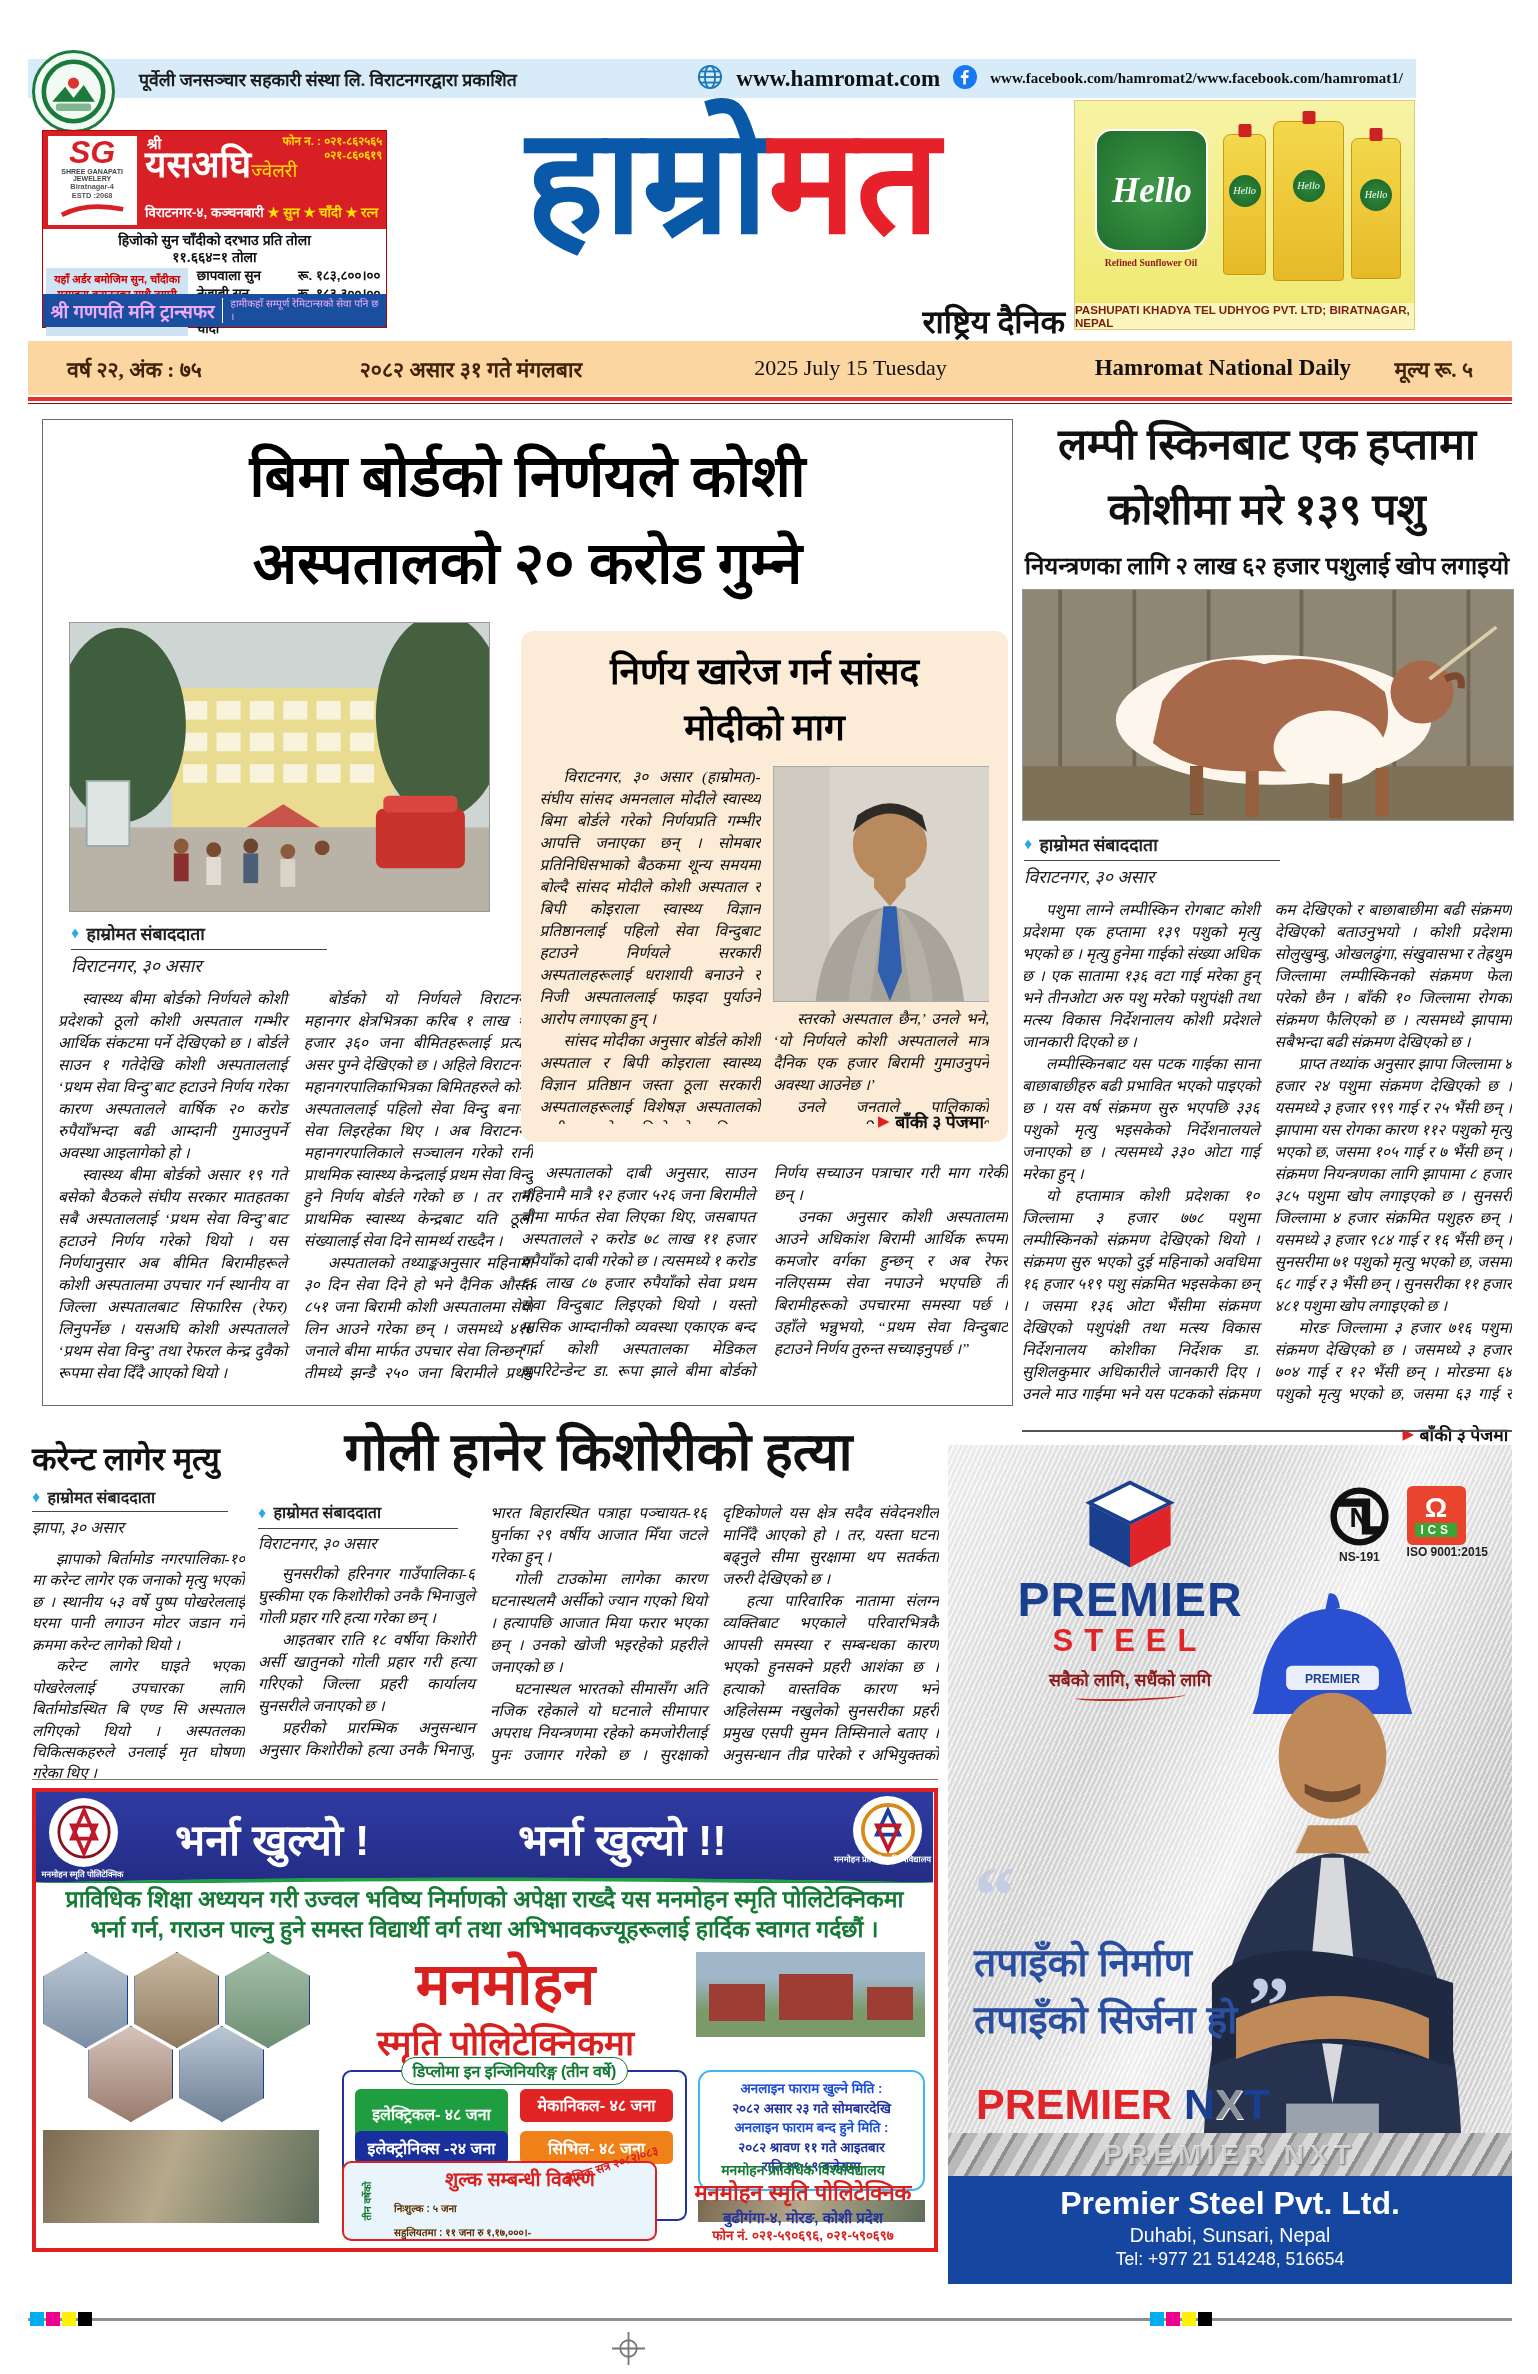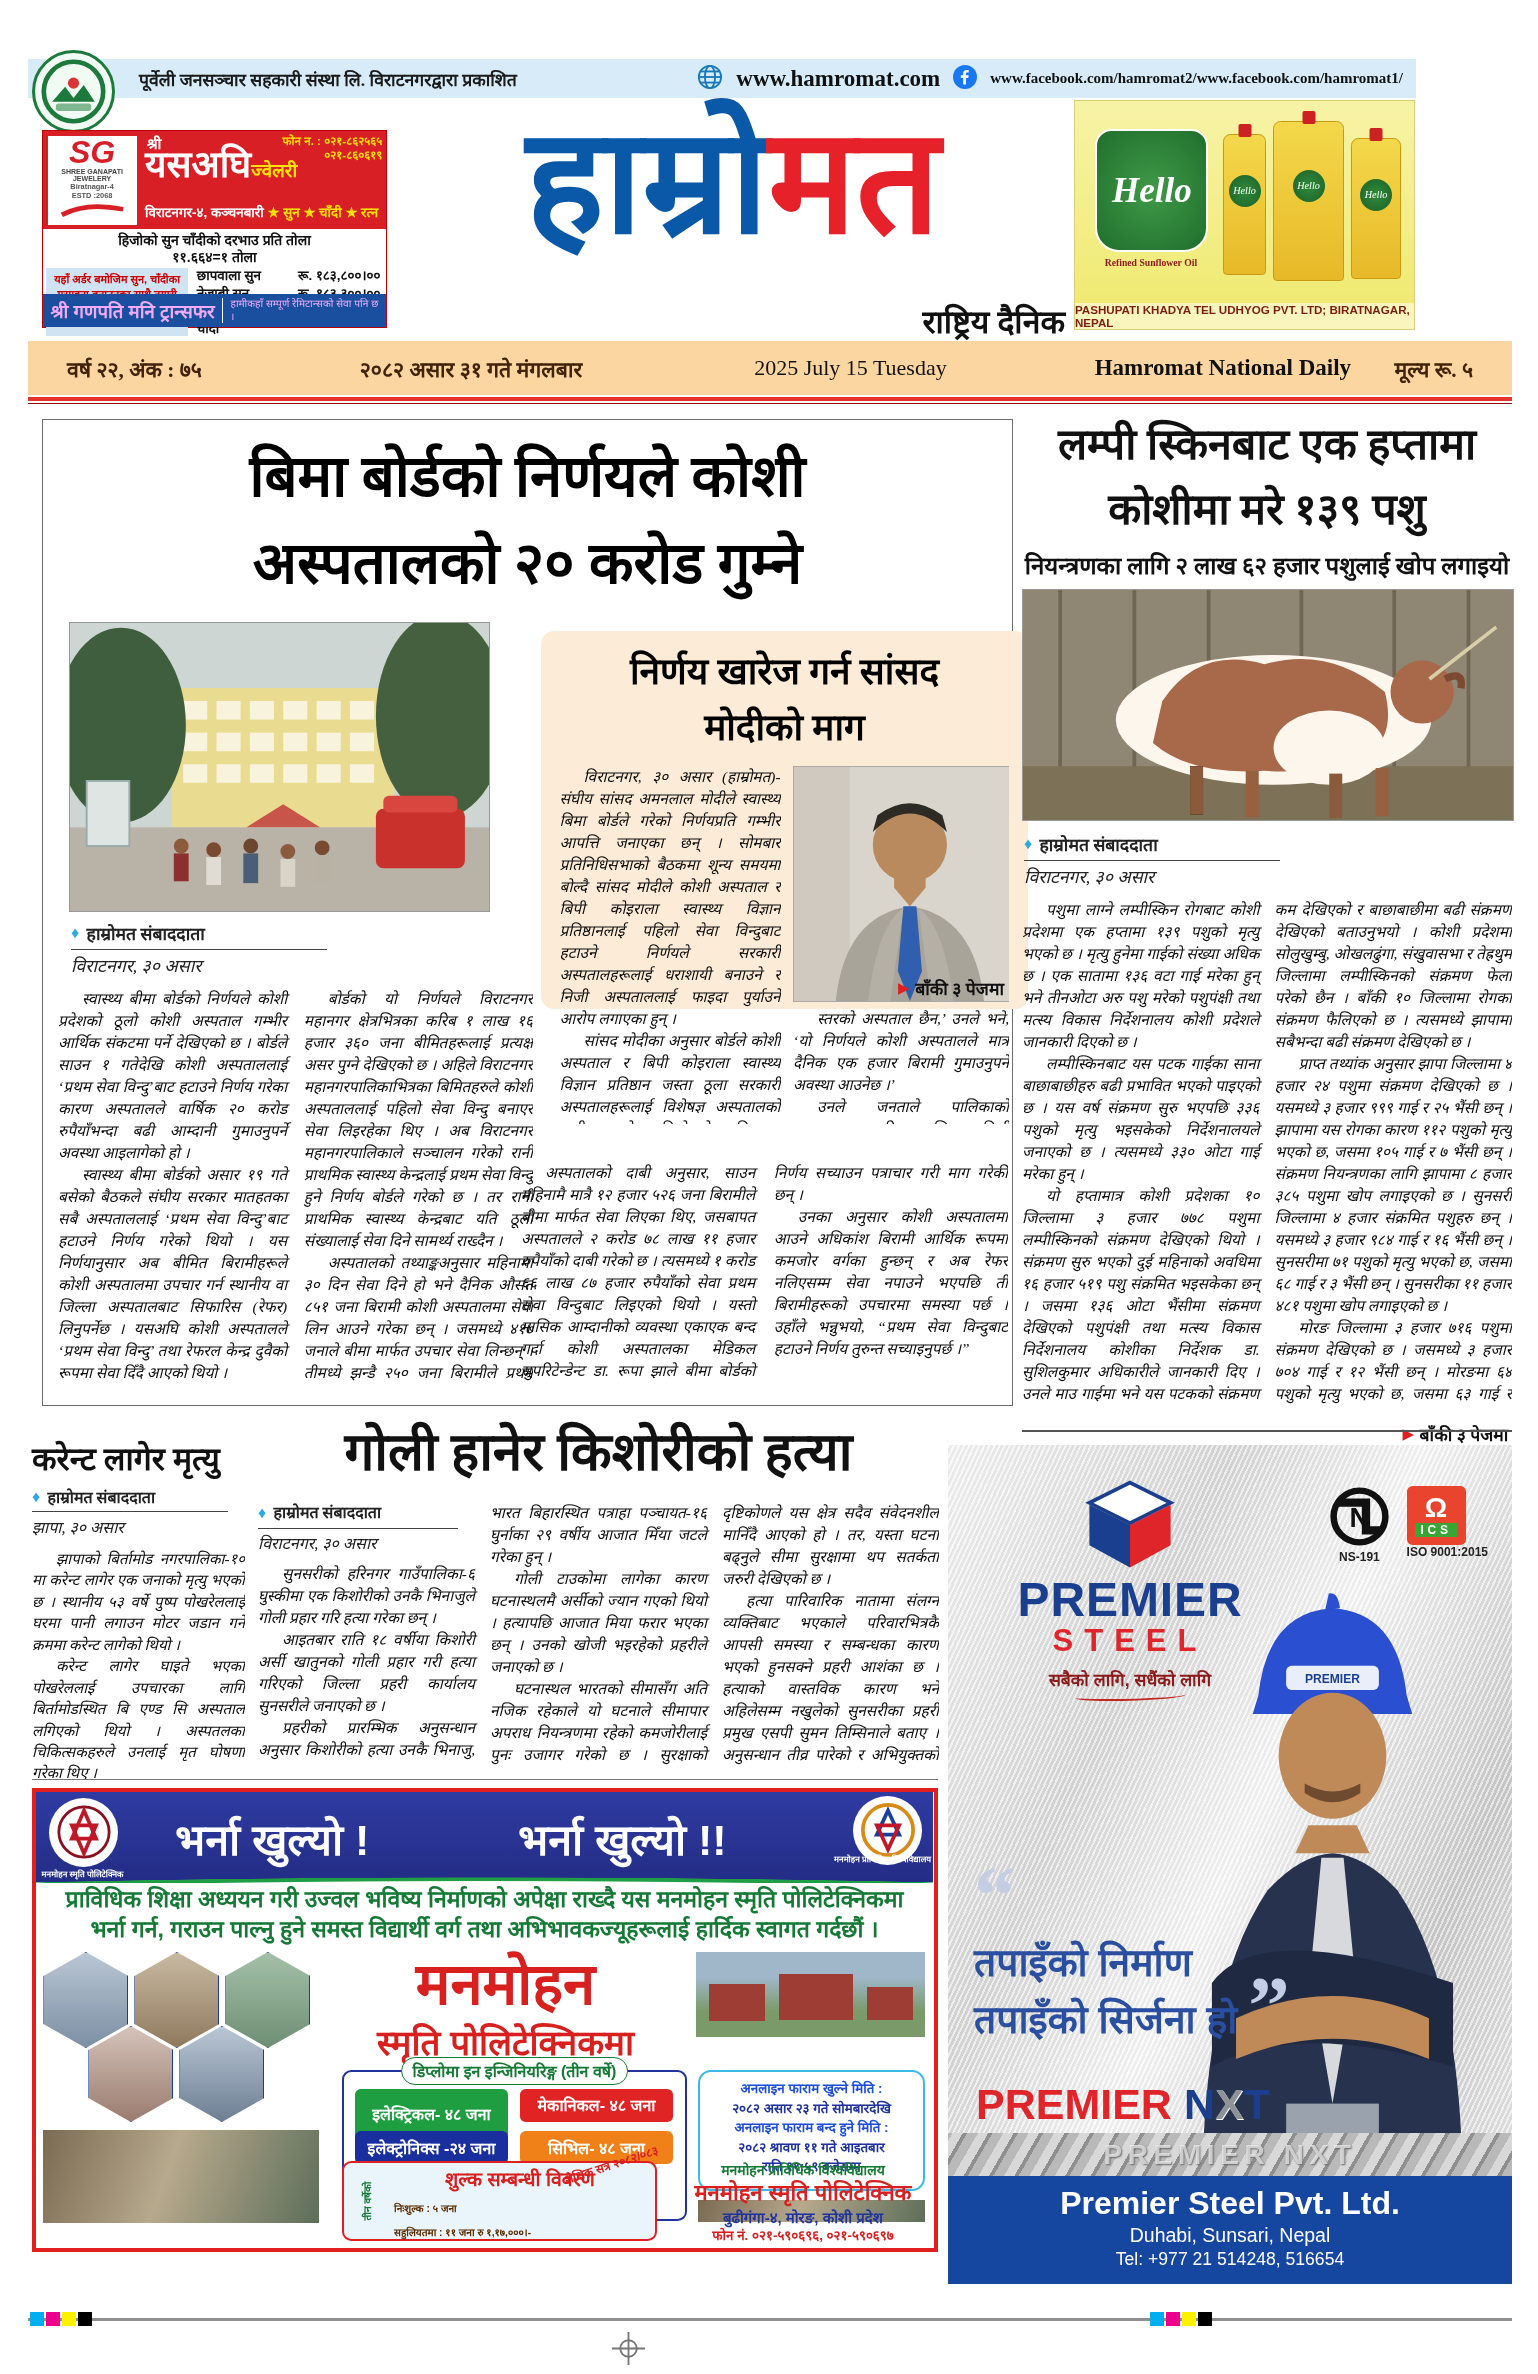--- a/index.html
+++ b/index.html
@@ -16,21 +16,21 @@
              border:3.7px solid #1c7a3c;box-sizing:border-box;display:flex;align-items:center;justify-content:center;}
   
   .jwl{left:42px;top:130px;width:345px;height:198px;border:1.9px solid #b00;box-sizing:border-box;font-family:"Liberation Sans",sans-serif;}
   .jwl-head{position:relative;height:98px;background:#d81f26;color:#fff;}
   .jwl-white{position:absolute;left:4.6px;top:4.6px;width:89px;height:89px;background:#fff;color:#333;text-align:center;}
   .jwl-mono{font-size:32px;font-weight:bold;color:#d81f26;font-style:italic;line-height:1.0;}
   .jwl-ename{font-size:7px;font-weight:bold;color:#444;}
   .jwl-sub{font-size:7.4px;color:#555;font-weight:bold;}
   .jwl-title-sm{position:absolute;left:104px;top:1.9px;font-size:15px;font-weight:bold;}
   .jwl-title{position:absolute;left:102px;top:15px;font-size:37px;font-weight:bold;line-height:1.05;}
-  .jwl-title-tail{font-size:18.6px;color:#ffe200;font-weight:bold;}
+  .jwl-title-tail{font-size:18.6px;color:#ffe200;font-weight:normal;}
   .jwl-phone{position:absolute;right:3.7px;top:2.8px;text-align:right;font-size:11.6px;color:#ffe200;font-weight:bold;line-height:1.25;}
   .jwl-loc{position:absolute;left:102px;top:72px;font-size:13.4px;font-weight:bold;}
   .jwl-loc .y{color:#ffe200;}
   .jwl-rate-title{text-align:center;font-size:14px;font-weight:bold;padding-top:2.8px;line-height:1.2;}
   .jwl-mid{display:flex;}
   .jwl-note{width:137px;background:#cfe3f2;margin:2.8px;color:#c00;font-size:11px;font-weight:bold;text-align:center;padding:3.7px 2.8px;line-height:1.35;}
   .jwl-rates{flex:1;font-size:13.4px;font-weight:bold;padding:1.9px 5.6px;}
   .jwl-rates .row{display:flex;justify-content:space-between;line-height:1.3;}
   .jwl-foot{position:absolute;left:0;bottom:0;width:100%;height:33px;background:#1a4fa0;color:#f0abfc;display:flex;align-items:center;box-sizing:border-box;padding:0 7.4px;}
   .jwl-foot .big{font-size:18.6px;font-weight:bold;white-space:nowrap;}
@@ -64,21 +64,21 @@
   .lead-photo{position:absolute;left:26px;top:202px;width:419px;height:288px;overflow:hidden;border:0.9px solid #999;}
   .byline{display:flex;align-items:center;gap:7.4px;font-size:17.6px;font-weight:bold;color:#222;}
   .byline .dia{color:#29abe2;font-size:16px;}
   .byline-rule{height:0.9px;background:#444;margin:3.7px 0 3.7px 0;width:92%;}
   .dateline{font-style:italic;font-size:17.6px;color:#222;}
   .lead-byline{position:absolute;left:28px;top:501px;width:278px;}
   .npcols{text-align:justify;font-size:15.4px;line-height:1.43;color:#0d0d0d;}
   .npcols p{margin:0;text-indent:24px;font-style:italic;}
   .lead-cols{position:absolute;left:15px;top:568px;width:475px;height:404px;column-count:2;column-gap:16.7px;overflow:hidden;}
   
-  .modibox{position:absolute;left:478px;top:211px;width:487px;height:378px;background:#fcecd7;border-radius:13px;margin-left:20px;}
+  .modibox{position:absolute;left:478px;top:211px;width:487px;height:511px;background:#fcecd7;border-radius:13px;}
   .modi-head{position:absolute;left:0;top:13px;width:100%;text-align:center;font-size:37px;font-weight:bold;line-height:1.5;color:#000;}
   .modi-colL{position:absolute;left:18.6px;top:135px;width:221px;height:358px;overflow:hidden;}
   .modi-colR{position:absolute;left:252px;top:135px;width:216px;height:358px;overflow:hidden;}
   .modi-photo{width:216px;height:234px;overflow:hidden;border:0.9px solid #aaa;margin-bottom:5.6px;background:#d8d4cc;}
   .more{display:flex;align-items:center;justify-content:flex-end;gap:5.6px;font-size:17.6px;font-weight:bold;color:#111;}
   .more .tri{color:#e02020;font-size:15px;}
   .modi-more{position:absolute;right:24px;bottom:9.3px;}
   .cont-cols{position:absolute;left:478px;top:742px;width:487px;height:230px;column-count:2;column-gap:18.6px;overflow:hidden;}
   
   .lumpy{left:1022px;top:413px;width:490px;}

